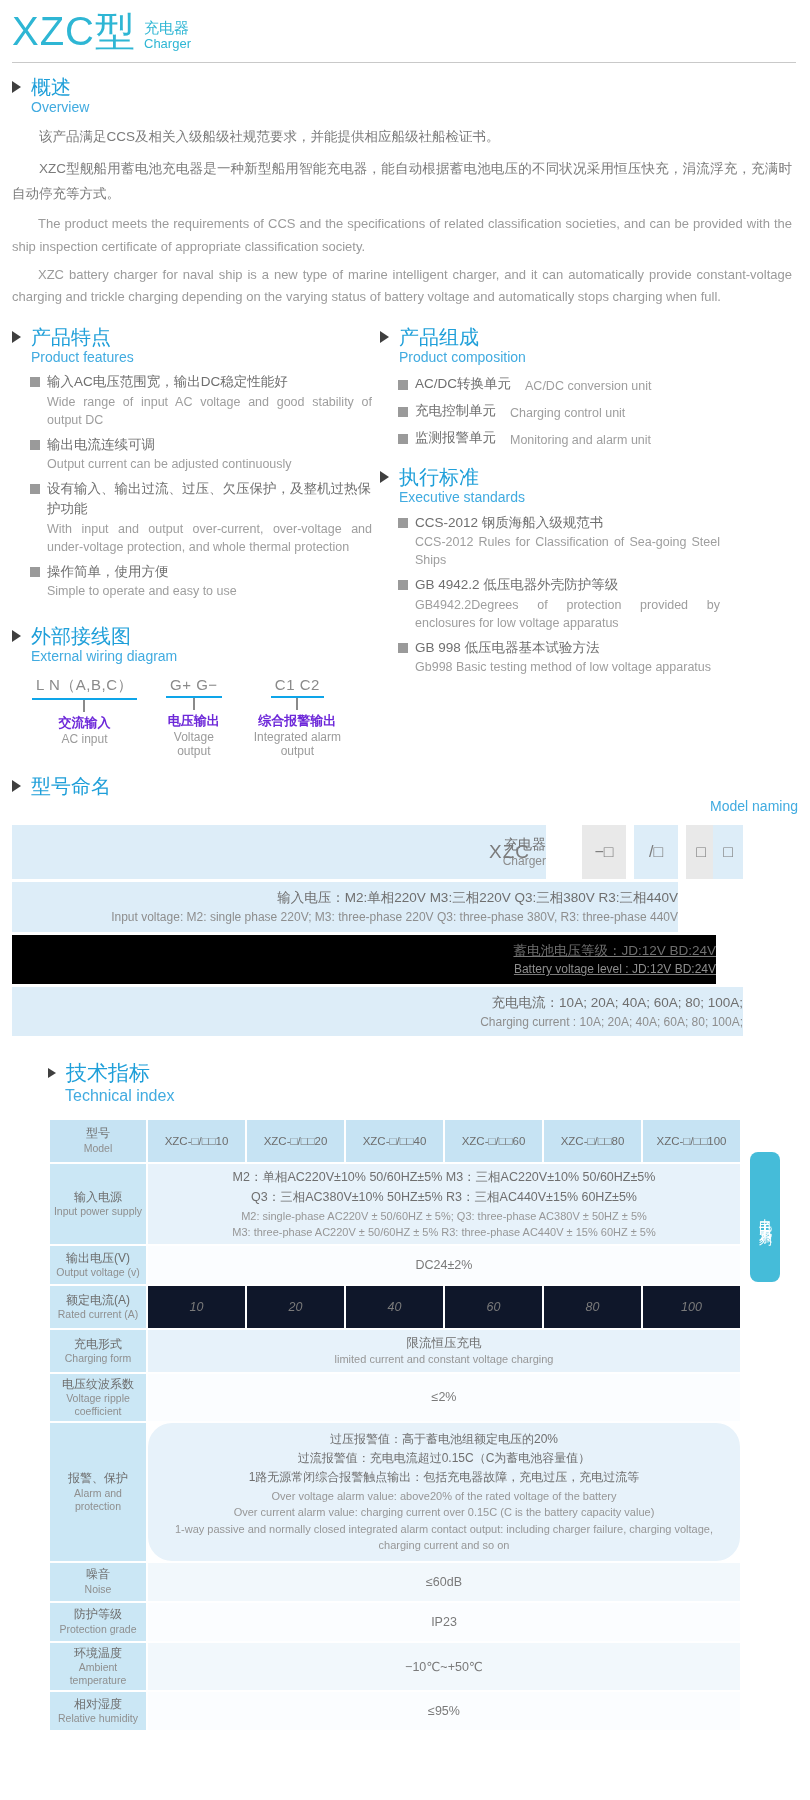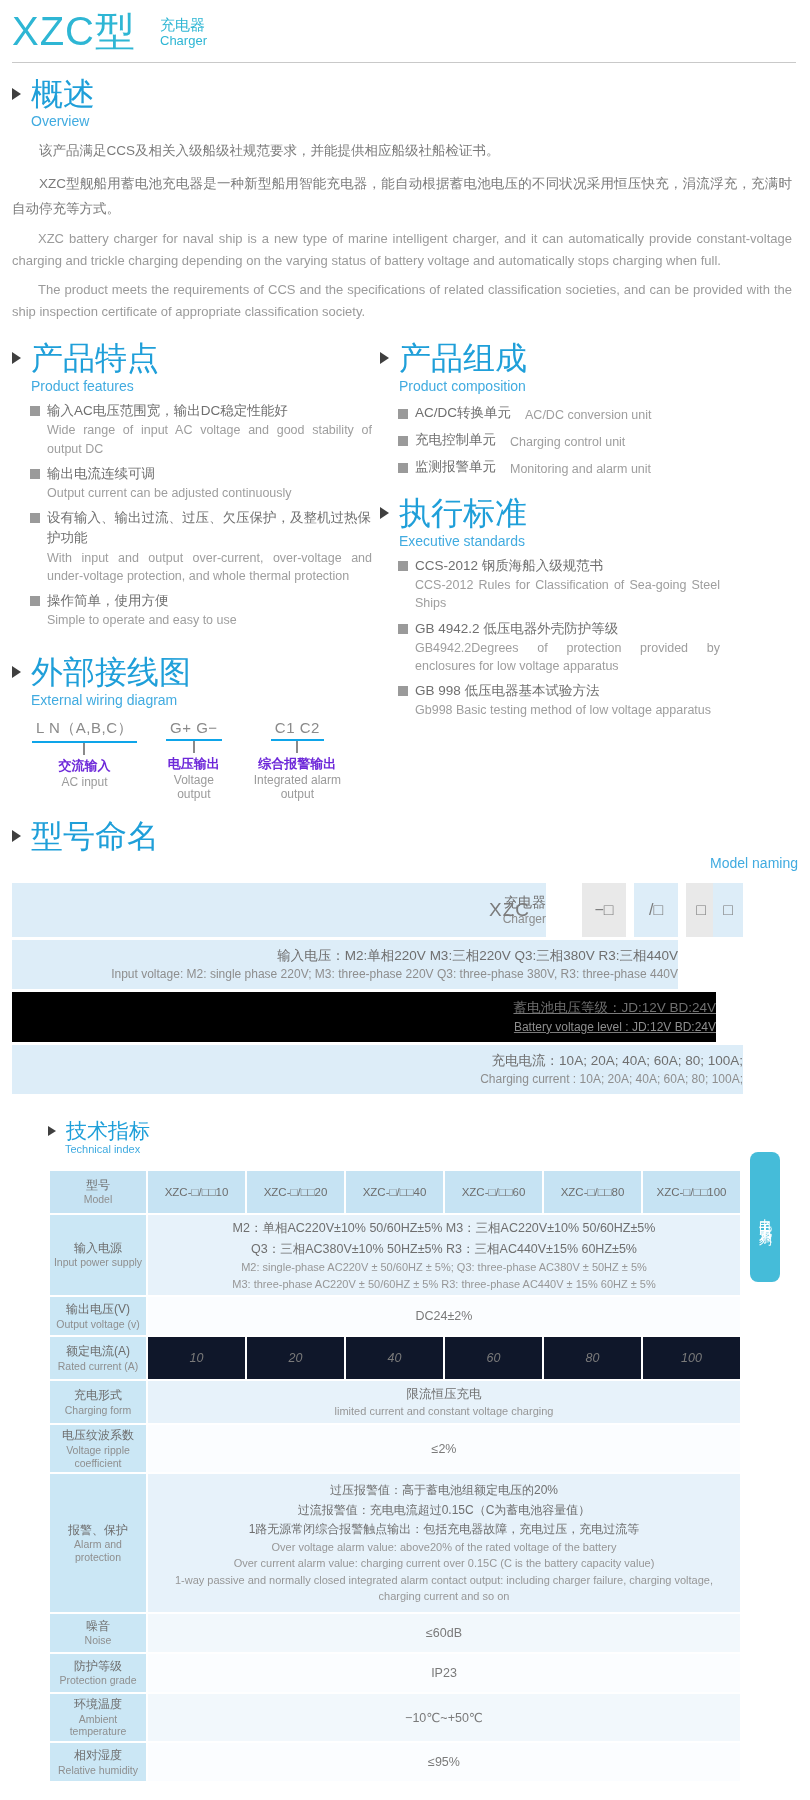--- a/index.html
+++ b/index.html
@@ -4,31 +4,31 @@
 <style>
   * { margin:0; padding:0; box-sizing:border-box; }
   html,body { background:#ffffff; }
   body {
     width:810px; height:1800px; overflow:hidden; position:relative;
     font-family:"Liberation Sans","DejaVu Sans",sans-serif;
     color:#7b7b7b;
   }
   
   .header { padding:10px 0 0 12px; }
-  .title-row { display:flex; align-items:center;gap:16px; }
+  .title-row { display:flex; align-items:flex-end; }
   .title-model { font-size:40px; line-height:1.05; color:#2eb6d4; letter-spacing:1px; }
   .title-sub { margin-left:8px; margin-top:2px; color:#2eb6d4; display:flex; flex-direction:column; }
   .title-sub-cn { font-size:15px; line-height:1.15; }
   .title-sub-en { font-size:13px; line-height:1.2; }
   .rule { border:none; border-top:1px solid #c9c9c9; margin:10px 14px 0 12px; }
 
   
   .sec-line { display:flex; align-items:center; }
   .tri { width:0; height:0; border-left:9px solid #3f3f3f; border-top:6px solid transparent; border-bottom:6px solid transparent; margin-right:10px; flex:none; }
-  .sec-cn { font-size:32px; color:#1f9fd9; line-height:1.2; }
+  .sec-cn { font-size:20px; color:#1f9fd9; line-height:1.2; }
   .sec-en { font-size:14px; color:#41abe0; margin-left:19px; line-height:1.25; }
 
   
   .overview { margin:12px 12px 0 12px; }
   .para-cn { font-size:13.5px; color:#7b7b7b; line-height:1.85; text-indent:2em; text-align:justify; margin-top:8px; padding-right:6px; }
   .para-en { font-size:13px; color:#9b9b9b; line-height:1.72; text-indent:2em; text-align:justify; margin-top:6px; padding-right:6px; }
 
   
   .cols { display:flex; margin:16px 12px 0 12px; }
   .col-left { width:360px; flex:none; }
@@ -69,36 +69,36 @@
   .nm-row2 { background:#e9e9e9; width:614px; }
   .nm-row3 { background:#ddedf8; width:666px; }
   .nm-row4 { background:#000000; width:704px;text-decoration:underline; }
   .nm-row5 { background:#ddedf8; width:731px; }
   .nm-cn { font-size:13.5px; color:#6f6f6f; line-height:1.45; }
   .nm-en { font-size:12px; color:#8e8e8e; line-height:1.4; margin-top:1px; }
 
   
   .tech { margin:24px 0 0 48px; }
   .tech .sec-cn { font-size:21px; }
-  .tech .sec-en { font-size:11px; margin-left:17px; }
+  .tech .sec-en { font-size:16px; margin-left:17px; }
   .tech .tri { border-left-width:8px; border-top-width:5px; border-bottom-width:5px; }
   table.tt { border-collapse:separate; border-spacing:2.5px; margin-top:12px; width:694px; table-layout:fixed; }
   table.tt td { text-align:center; vertical-align:middle; padding:3px 2px; }
   .lbl { background:#cbe7f5; }
   .lbl-cn { font-size:12px; color:#6d6d6d; line-height:1.3; }
   .lbl-en { font-size:10.5px; color:#8f8f8f; line-height:1.22; }
   .hdr { background:#c6e3f3; font-size:11.5px; color:#6d6d6d; height:42px; }
   .d { font-size:12.5px; color:#7a7a7a; }
   .bg-a { background:#e7f2fa; }
   .bg-b { background:#fbfdff; }
   .bg-c { background:#0f172a;font-style:italic; }
   .bg-d { background:#f2f8fc; }
   .in-cn { font-size:12.5px; color:#6f6f6f; line-height:1.65; }
   .in-en { font-size:11px; color:#979797; line-height:1.5; }
-  .cell-al { text-align:right; padding:7px 10px !important; }
+  .cell-al { text-align:right; padding:7px 10px !important;border-radius:24px; }
   .al-cn { font-size:12px; color:#6f6f6f; line-height:1.6; }
   .al-en { font-size:11px; color:#979797; line-height:1.5; }
   .two-line-cn { font-size:12.5px; color:#6f6f6f; line-height:1.4; }
   .two-line-en { font-size:11px; color:#979797; line-height:1.35; }
   .row-h38 td { height:38px; }
   .row-h42 td { height:42px; }
 
   
   .side-tab {
     position:absolute; left:750px; top:1152px; width:30px; height:130px;
@@ -122,22 +122,22 @@
 <hr class="rule">
 
 <div class="overview">
   <div class="sec-line">
     <span class="tri"></span>
     <span class="sec-cn">概述</span>
   </div>
   <div class="sec-en">Overview</div>
   <p class="para-cn">该产品满足CCS及相关入级船级社规范要求，并能提供相应船级社船检证书。</p>
   <p class="para-cn">XZC型舰船用蓄电池充电器是一种新型船用智能充电器，能自动根据蓄电池电压的不同状况采用恒压快充，涓流浮充，充满时自动停充等方式。</p>
+  <p class="para-en">The product meets the requirements of CCS and the specifications of related classification societies, and can be provided with the ship inspection certificate of appropriate classification society.</p>
   <p class="para-en">XZC battery charger for naval ship is a new type of marine intelligent charger, and it can automatically provide constant-voltage charging and trickle charging depending on the varying status of battery voltage and automatically stops charging when full.</p>
-  <p class="para-en">The product meets the requirements of CCS and the specifications of related classification societies, and can be provided with the ship inspection certificate of appropriate classification society.</p>
 </div>
 
 <div class="cols">
   <div class="col-left">
 
     <div>
       <div class="sec-line">
         <span class="tri"></span>
         <span class="sec-cn">产品特点</span>
       </div>

